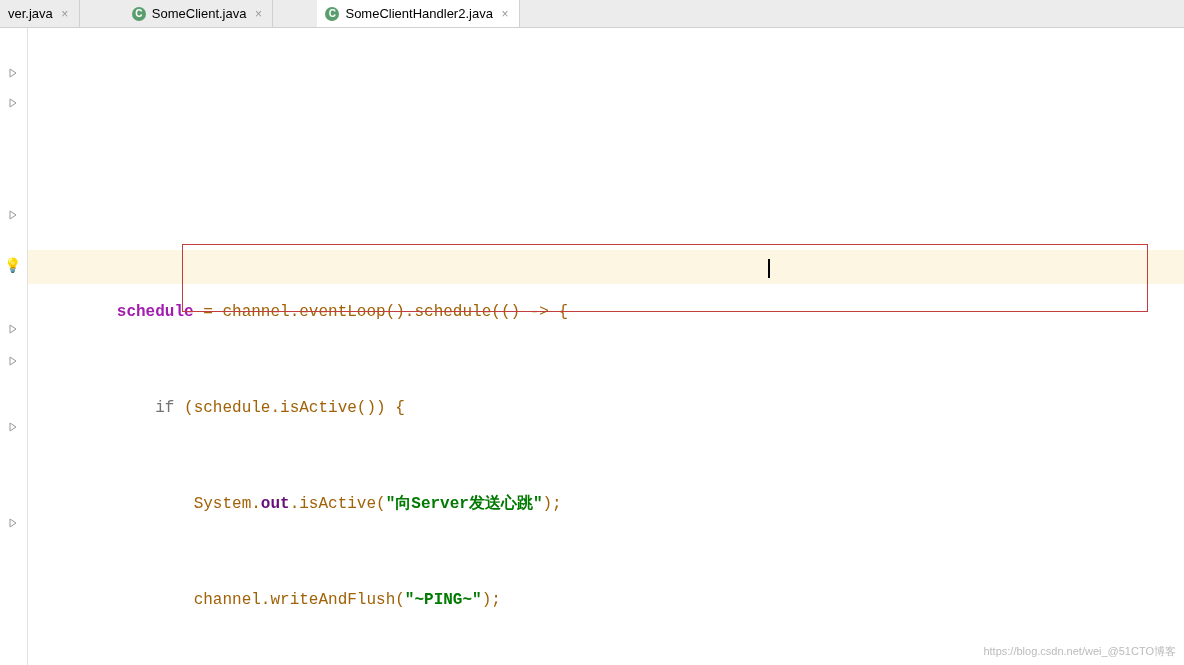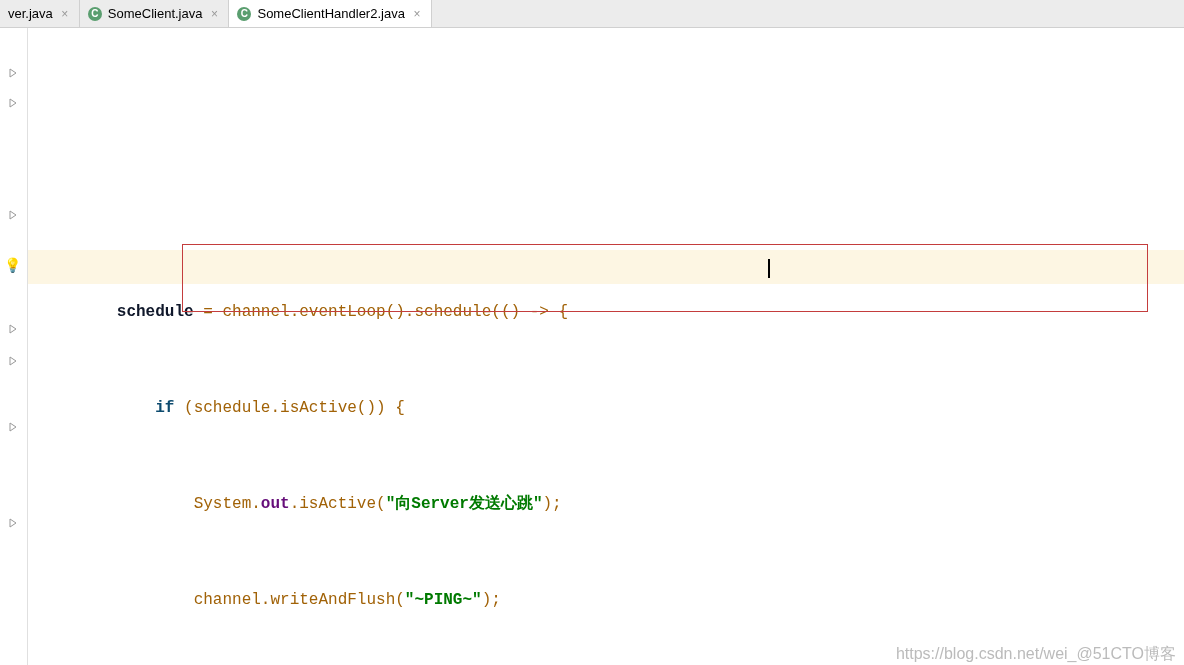--- a/index.html
+++ b/index.html
@@ -13,20 +13,21 @@
   position: relative;
 }
 .tabs {
   display: flex;
   align-items: stretch;
   height: 28px;
   background: #ececec;
   border-bottom: 1px solid #d0d0d0;
   font-family: -apple-system, BlinkMacSystemFont, "Segoe UI", sans-serif;
   font-size: 13px;
+  gap: 44px;
 }
 .tab {
   display: flex;
   align-items: center;
   padding: 0 8px;
   gap: 6px;
   border-right: 1px solid #d0d0d0;
   background: #ececec;
   cursor: pointer;
 }
@@ -61,42 +62,42 @@
 .fold-mark svg { display: block; }
 .bulb { color: #f0a020; font-size: 14px; }
 .code {
   flex: 1;
   padding: 12px 0 0 12px;
   line-height: 32px;
   white-space: pre;
   position: relative;
 }
 .line { height: 32px; }
-.kw { color: #0c4a6e; font-weight: bold; }
-.field { color: #0f172a; font-weight: bold; }
+.kw { color: #737373; font-weight: normal; }
+.field { color: #a21caf; font-weight: bold; }
 .fieldit { color: #660e7a; font-weight: bold; }
 .str { color: #007a00; font-weight: bold; }
 .plain { color: #a16207; }
 .hl-line {
   position: absolute;
   left: 0; right: 0;
   background: #fdf6e3;
   z-index: -1;
 }
 .red-box {
   position: absolute;
   border: 1px solid #c43d3d;
   z-index: 5;
   pointer-events: none;
 }
 .watermark {
   position: absolute;
-  right: 8px; bottom: 0;
+  right: 8px; bottom: 6px;
   color: #bbb;
-  font-size: 16px;
+  font-size: 11px;
   font-family: sans-serif;
 }
 .text-cursor {
   position: absolute;
   width: 2px;
   height: 19px;
   background: #000;
 }
 </style>
 </head>

